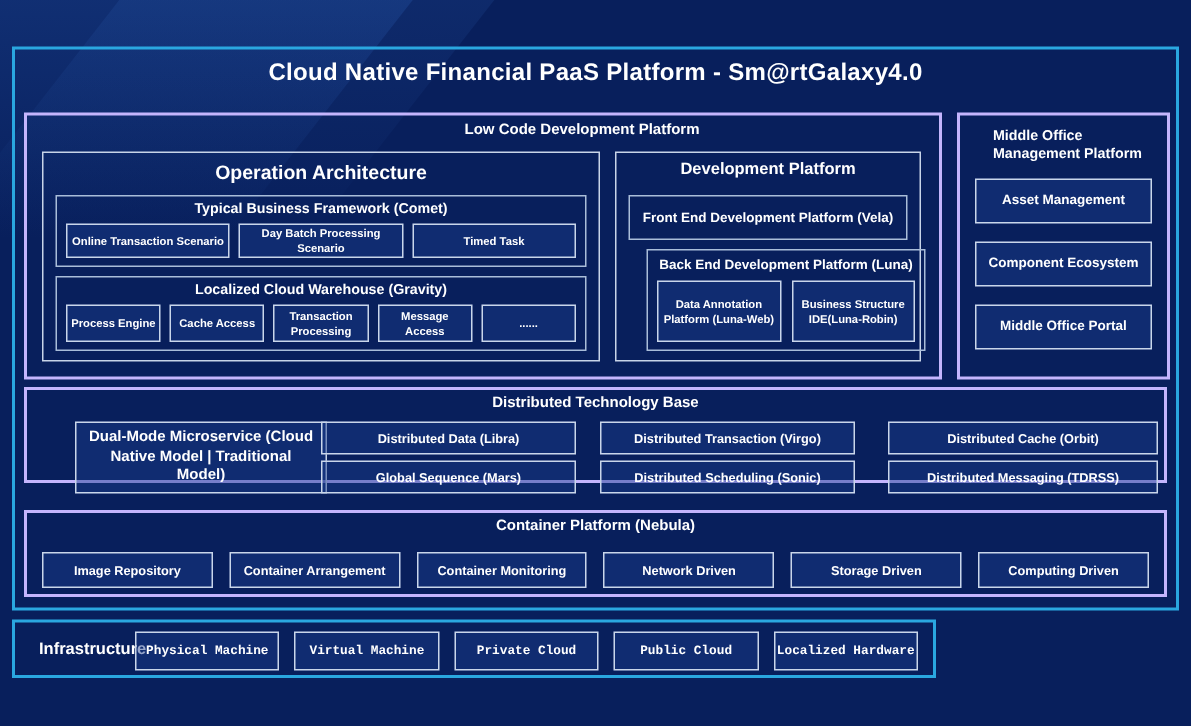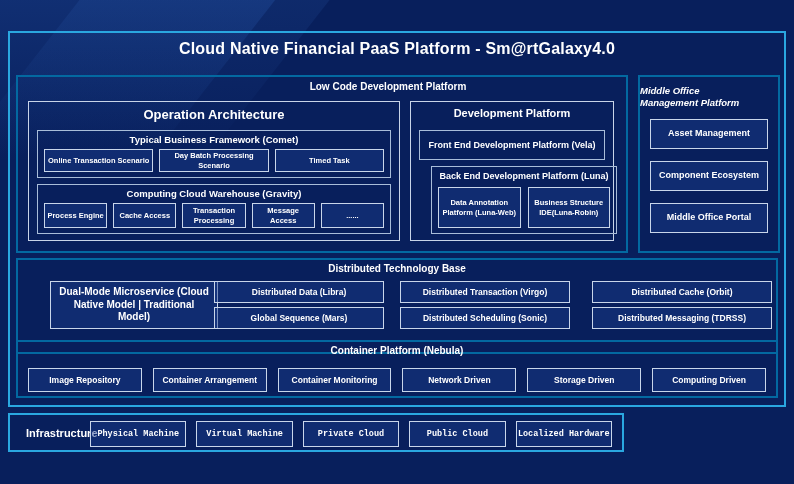--- a/index.html
+++ b/index.html
@@ -21,21 +21,21 @@
   }
   .swoosh2 {
     left:60px; top:-140px; width:250px; height:330px;
     background:linear-gradient(180deg, rgba(62,126,220,0.22), rgba(62,126,220,0.0) 90%);
     transform:skewX(-38deg);
   }
   .layer { position:absolute; z-index:1; }
 
   
   .cyan-frame  { border:2px solid #2aa7e0; }
-  .blue-section{ border:2px solid #0369a1; position:absolute;padding-left:48px; }
+  .blue-section{ border:2px solid #c4b5fd; position:absolute;padding-left:48px; }
   .panel       { border:1px solid #c8d4e8; position:absolute; }
   .subpanel    { border:1px solid #a9bdd9; position:absolute; }
   .leaf {
     border:1px solid #c9d6ea;
     background:rgba(27,60,140,0.45);
     display:flex; align-items:center; justify-content:center;
     text-align:center; line-height:1.25; color:#fff;
   }
 
   .main-frame { left:8px; top:31px; width:778px; height:376px; position:absolute; }
@@ -56,25 +56,25 @@
 
   .devplat { left:392px; top:24px; width:204px; height:140px; }
   .devplat-title { position:absolute; left:0; right:0; top:5px; text-align:center; font-size:11px; }
   .frontend { left:8px; top:28px; width:186px; height:30px; display:flex; align-items:center; justify-content:center; font-size:9px; text-align:center; }
   .backend { left:20px; top:64px; width:186px; height:68px; }
   .backend-title { position:absolute; left:0; right:0; top:4px; text-align:center; font-size:9px; }
   .backend-row { position:absolute; left:6px; right:6px; top:20px; bottom:5px; display:flex; gap:7px; }
   .backend-row .leaf { flex:1; font-size:7.5px; padding:1px 2px; }
 
   .midoffice { left:628px; top:42px; width:142px; height:178px; }
-  .midoffice-label { position:absolute; left:0; top:8px; width:120px; font-size:9.5px; line-height:1.3;font-style:italic; }
+  .midoffice-label { position:absolute; left:22px; top:8px; width:120px; font-size:9.5px; line-height:1.3; }
   .mo-box { position:absolute; left:10px; width:118px; height:30px; font-size:9px; }
   .mo-1 { top:42px; } .mo-2 { top:84px; } .mo-3 { top:126px; }
 
-  .dtb { left:6px; top:225px; width:762px; height:96px; }
+  .dtb { left:6px; top:225px; width:762px; height:64px; }
   .dtb-label { position:absolute; left:0; right:0; top:3px; text-align:center; font-size:10px; }
   .dualmode { position:absolute; left:12px; top:21px; width:168px; height:48px; font-size:10px; padding:2px 6px;margin-left:20px; }
   .dtb-cell { position:absolute; height:22px; font-size:8.5px; }
   .c1 { left:196px; width:170px; } .c2 { left:382px; width:170px; } .c3 { left:574px; width:180px; }
   .r1 { top:21px; } .r2 { top:47px; }
 
   .cplat { left:6px; top:307px; width:762px; height:58px; }
   .cplat-label { position:absolute; left:0; right:0; top:3px; text-align:center; font-size:10px; }
   .cplat-row { position:absolute; left:10px; right:10px; top:26px; height:24px; display:flex; gap:11px; }
   .cplat-row .leaf { flex:1; font-size:8.5px; }
@@ -103,21 +103,21 @@
       <div class="subpanel tbf">
         <div class="tbf-title">Typical Business Framework (Comet)</div>
         <div class="tbf-row">
           <div class="leaf">Online Transaction Scenario</div>
           <div class="leaf">Day Batch Processing Scenario</div>
           <div class="leaf">Timed Task</div>
         </div>
       </div>
 
       <div class="subpanel ccw">
-        <div class="ccw-title">Computing Cloud Warehouse (Gravity)</div>
+        <div class="ccw-title">Localized Cloud Warehouse (Gravity)</div>
         <div class="ccw-row">
           <div class="leaf">Process Engine</div>
           <div class="leaf">Cache Access</div>
           <div class="leaf">Transaction Processing</div>
           <div class="leaf">Message Access</div>
           <div class="leaf">......</div>
         </div>
       </div>
     </div>
 

